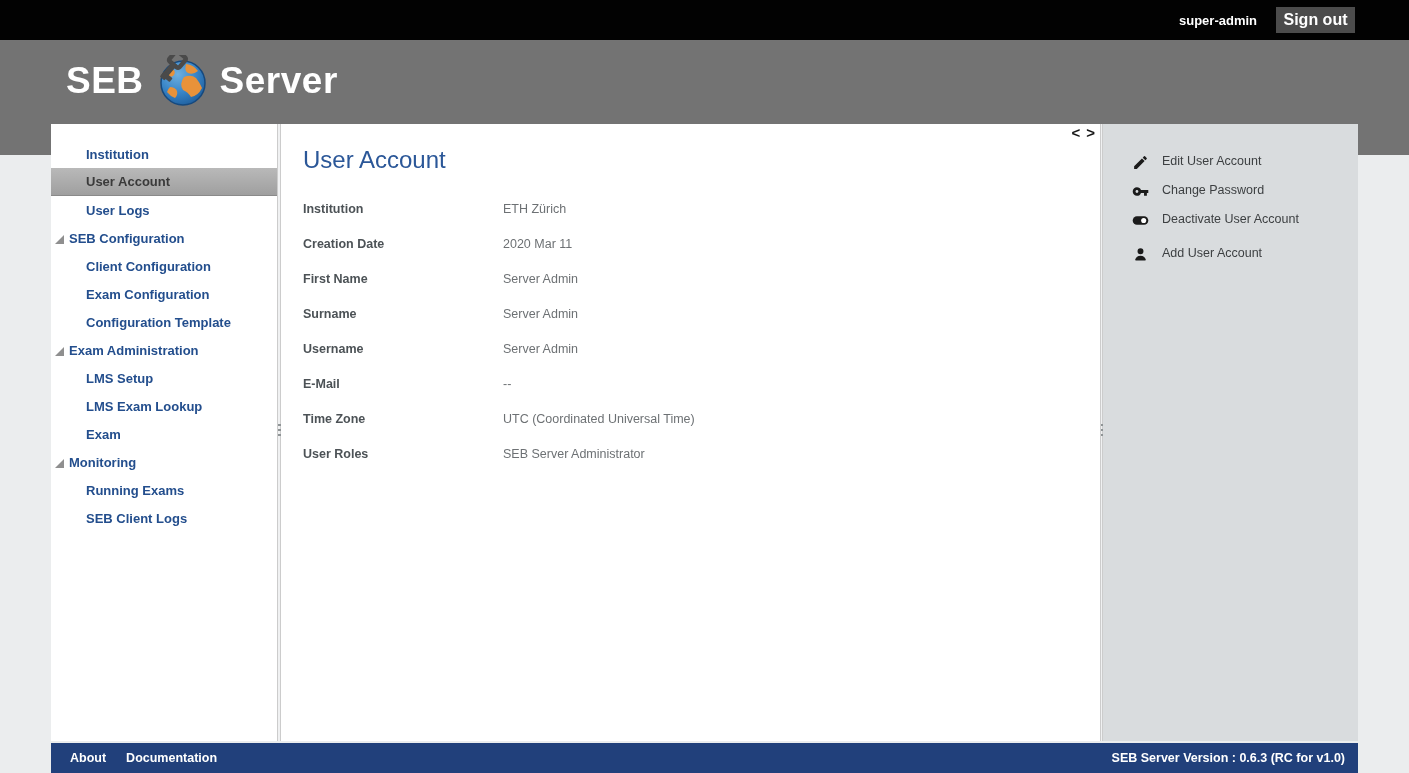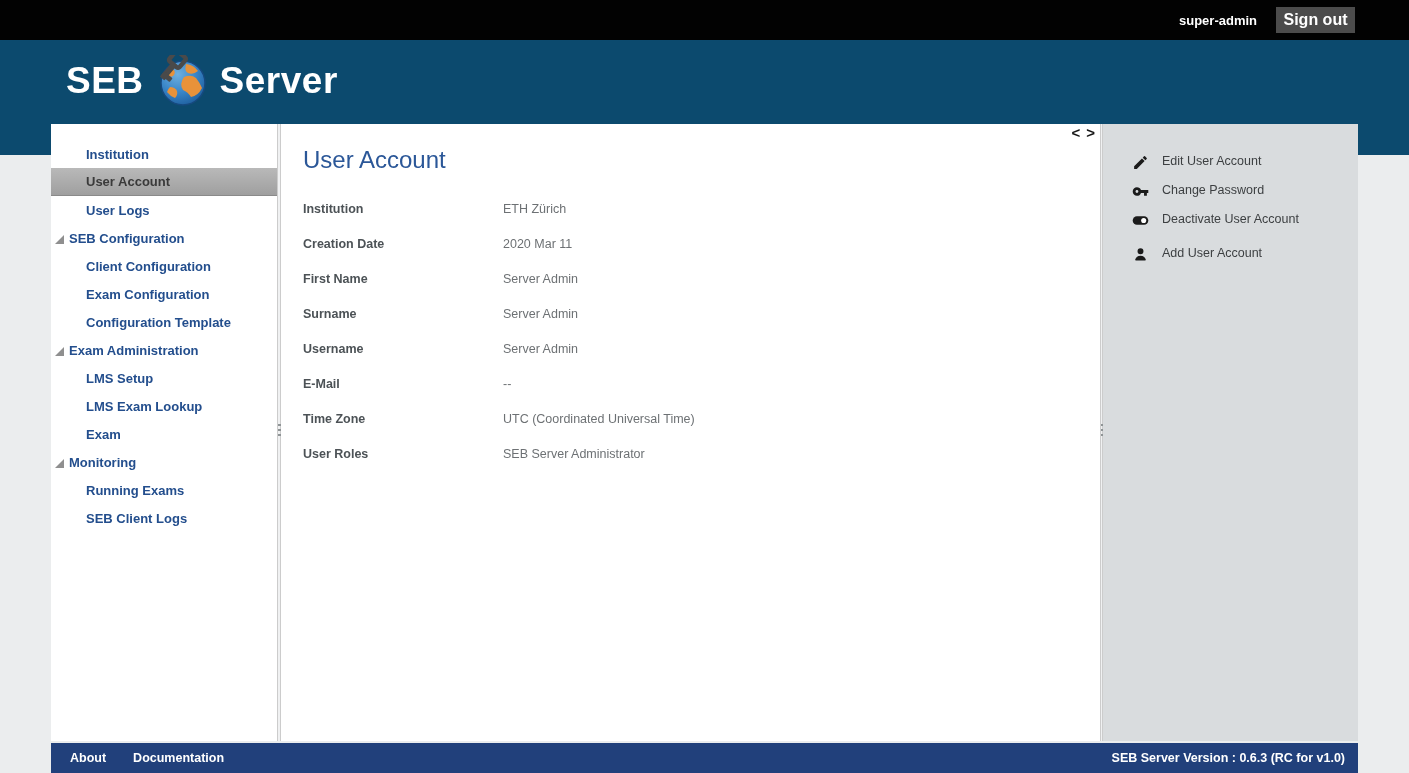--- a/index.html
+++ b/index.html
@@ -8,21 +8,21 @@
   .frame { position:relative; width:1409px; height:773px; overflow:hidden; background:#ebedee;padding-left:21px; }
 
   
   .topbar { position:absolute; top:0; left:0; width:100%; height:40px; background:#020202;
             display:flex; align-items:center; justify-content:flex-end; padding-right:54px; gap:19px; }
   .username { color:#fff; font-weight:bold; font-size:13px; }
   .signout { width:79px; height:26px; background:#4c4c4c; color:#fff; font-weight:bold;
              font-size:16px; border:none; cursor:pointer; }
 
   
-  .header-band { position:absolute; top:40px; left:0; width:100%; height:115px; background:#0c4a6e; }
+  .header-band { position:absolute; top:40px; left:0; width:100%; height:115px; background:#737373; }
   .logo { position:absolute; left:66px; top:15px; display:flex; align-items:center; gap:12px; }
   .logo-text { color:#fff; font-size:37px; font-weight:bold; letter-spacing:0.5px; }
   .logo-globe { width:52px; height:52px; display:block; }
 
   
   .sidebar { position:absolute; left:51px; top:124px; width:226px; height:617px; background:#fff;
              padding-top:16px; overflow:hidden; }
   .nav-row { height:28px; display:flex; align-items:center; font-size:13px; font-weight:bold;
              color:#234e8d; cursor:pointer; white-space:nowrap; }
   .nav-row.level0 { padding-left:4px; }
@@ -58,21 +58,21 @@
   .action-row { display:flex; align-items:flex-start; height:29px; padding-left:29px; gap:13px;
                 cursor:pointer; }
   .action-row.gap-before { margin-top:5px; }
   .action-icon { width:17px; height:17px; display:flex; align-items:center; justify-content:center; }
   .action-icon svg { width:17px; height:17px; fill:#1b1b1b; }
   .action-label { font-size:12.5px; color:#3c3f41; }
 
   
   .footer { position:absolute; left:51px; top:743px; width:1307px; height:30px; background:#21407b;
             display:flex; align-items:center; padding:0 13px 0 19px; }
-  .footer-links { display:flex; gap:27px; }
+  .footer-links { display:flex; gap:20px; }
   .footer-link { color:#fff; font-weight:bold; font-size:12.5px; cursor:pointer; }
   .version { margin-left:auto; color:#fff; font-weight:bold; font-size:12.5px; }
 </style>
 </head>
 <body>
 
 <div class="frame">
 
   <div class="topbar">
     <span class="username">super-admin</span>

